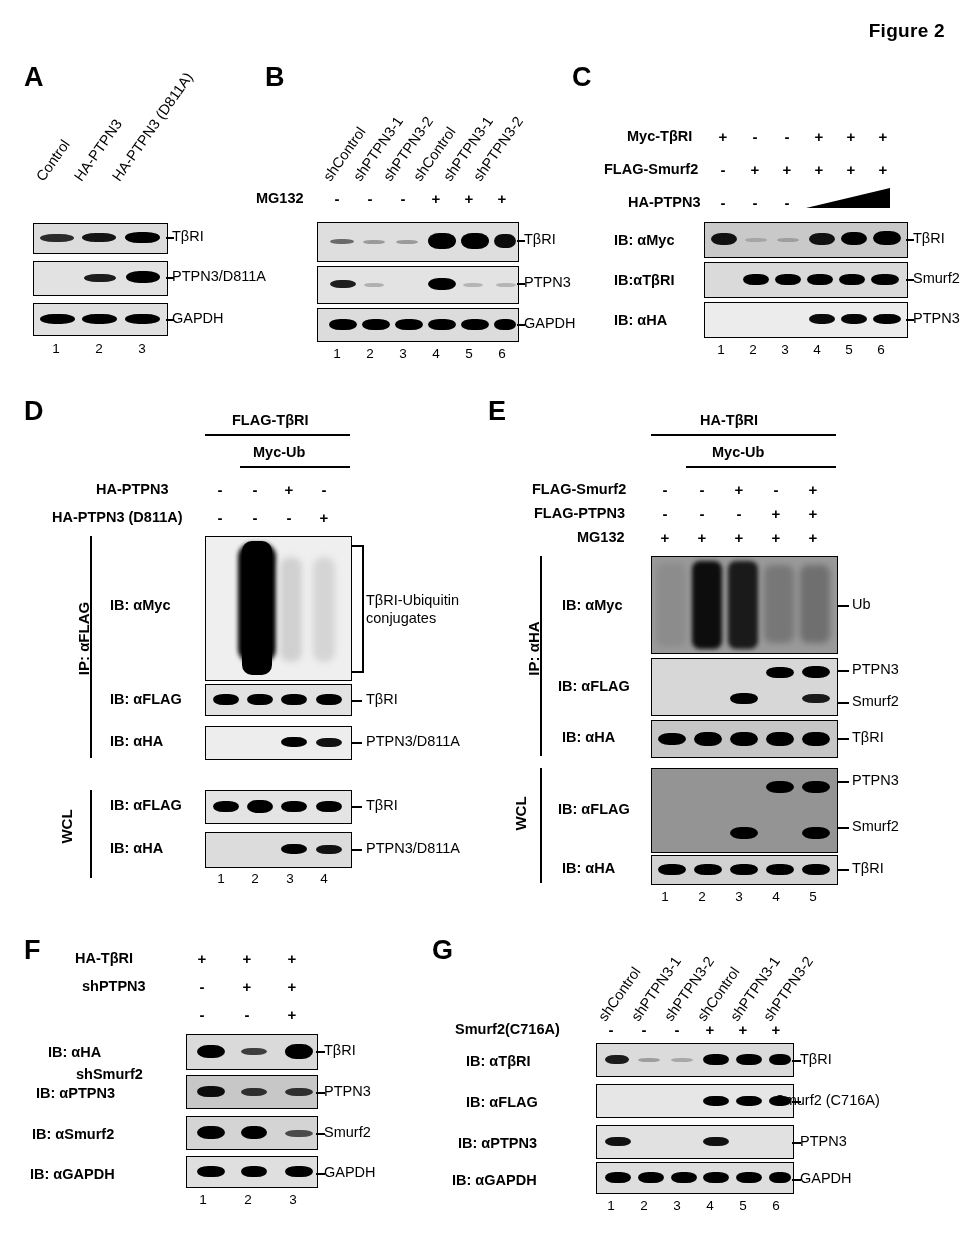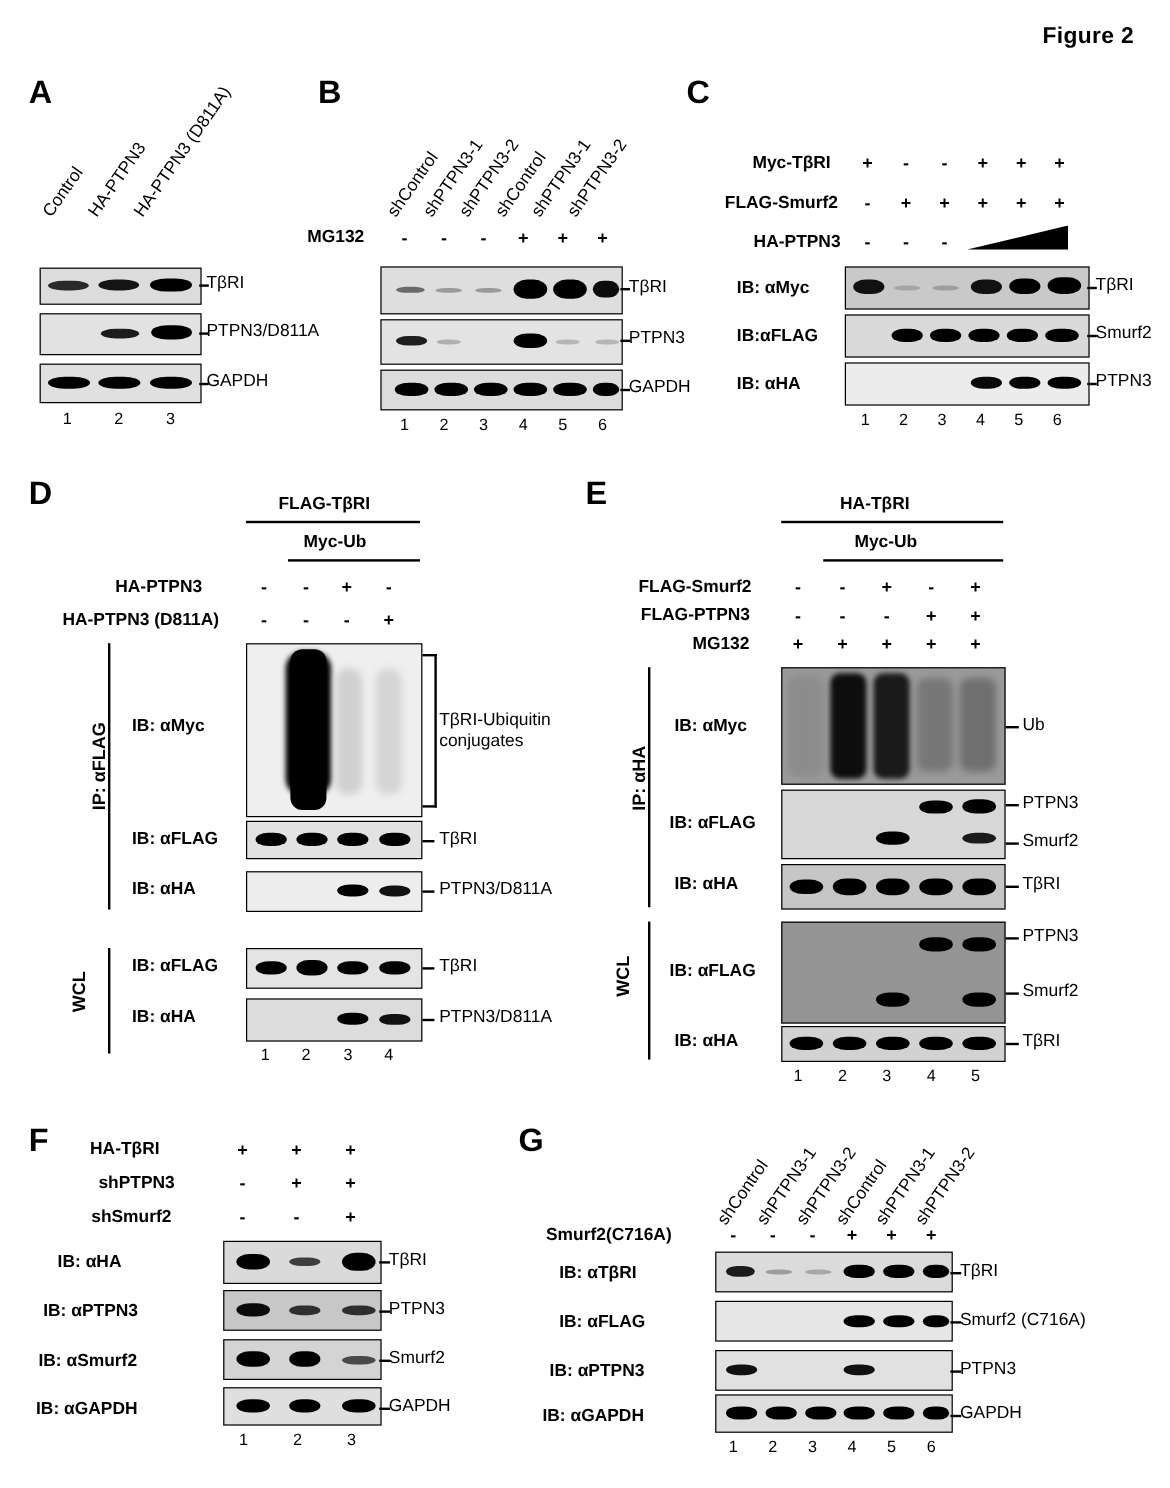--- a/index.html
+++ b/index.html
@@ -145,21 +145,21 @@
   <div class="band" style="left:6px;top:10px;width:26px;height:12px;background:#111;"></div>
   <div class="band" style="left:40px;top:15px;width:22px;height:4px;background:#a5a5a5;"></div>
   <div class="band" style="left:72px;top:15px;width:22px;height:4px;background:#9e9e9e;"></div>
   <div class="band" style="left:104px;top:10px;width:26px;height:12px;background:#111;"></div>
   <div class="band" style="left:136px;top:9px;width:26px;height:13px;background:#000;"></div>
   <div class="band" style="left:168px;top:8px;width:28px;height:14px;background:#000;"></div>
 </div>
 <div class="lbl" style="left:913px;top:230px;">TβRI</div>
 <div class="tick" style="left:906px;top:239px;width:8px;height:2px;"></div>
 
-<div class="lbl b" style="left:614px;top:272px;">IB:αFLAG</div>
+<div class="lbl b" style="left:614px;top:272px;">IB:αTβRI</div>
 <div class="blot" style="left:704px;top:262px;width:202px;height:34px;background:#dadada;">
   <div class="band" style="left:38px;top:11px;width:26px;height:11px;background:#000;"></div>
   <div class="band" style="left:70px;top:11px;width:26px;height:11px;background:#000;"></div>
   <div class="band" style="left:102px;top:11px;width:26px;height:11px;background:#000;"></div>
   <div class="band" style="left:134px;top:11px;width:26px;height:11px;background:#000;"></div>
   <div class="band" style="left:166px;top:11px;width:28px;height:11px;background:#000;"></div>
 </div>
 <div class="lbl" style="left:913px;top:270px;">Smurf2</div>
 <div class="tick" style="left:906px;top:279px;width:8px;height:2px;"></div>
 
@@ -357,21 +357,21 @@
 <div class="lbl b" style="left:75px;top:950px;">HA-TβRI</div>
 <div class="sign" style="left:195px;top:950px;">+</div>
 <div class="sign" style="left:240px;top:950px;">+</div>
 <div class="sign" style="left:285px;top:950px;">+</div>
 
 <div class="lbl b" style="left:82px;top:978px;">shPTPN3</div>
 <div class="sign" style="left:195px;top:978px;">-</div>
 <div class="sign" style="left:240px;top:978px;">+</div>
 <div class="sign" style="left:285px;top:978px;">+</div>
 
-<div class="lbl b" style="left:76px;top:1006px;">shSmurf2</div>
+<div class="lbl b" style="left:76px;top:1066px;">shSmurf2</div>
 <div class="sign" style="left:195px;top:1006px;">-</div>
 <div class="sign" style="left:240px;top:1006px;">-</div>
 <div class="sign" style="left:285px;top:1006px;">+</div>
 
 <div class="lbl b" style="left:48px;top:1044px;">IB: αHA</div>
 <div class="blot" style="left:186px;top:1034px;width:130px;height:34px;background:#dadada;">
   <div class="band" style="left:10px;top:10px;width:28px;height:13px;background:#000;"></div>
   <div class="band" style="left:54px;top:13px;width:26px;height:7px;background:#3e3e3e;"></div>
   <div class="band" style="left:98px;top:9px;width:28px;height:15px;background:#000;"></div>
 </div>
@@ -437,21 +437,21 @@
 </div>
 <div class="lbl" style="left:800px;top:1051px;">TβRI</div>
 <div class="tick" style="left:792px;top:1060px;width:9px;height:2px;"></div>
 
 <div class="lbl b" style="left:466px;top:1094px;">IB: αFLAG</div>
 <div class="blot" style="left:596px;top:1084px;width:196px;height:32px;background:#e6e6e6;">
   <div class="band" style="left:106px;top:11px;width:26px;height:10px;background:#000;"></div>
   <div class="band" style="left:139px;top:11px;width:26px;height:10px;background:#000;"></div>
   <div class="band" style="left:172px;top:11px;width:22px;height:10px;background:#000;"></div>
 </div>
-<div class="lbl" style="left:800px;top:1092px;">Smurf2 (C716A)</div>
+<div class="lbl" style="left:775px;top:1092px;">Smurf2 (C716A)</div>
 <div class="tick" style="left:792px;top:1101px;width:9px;height:2px;"></div>
 
 <div class="lbl b" style="left:458px;top:1135px;">IB: αPTPN3</div>
 <div class="blot" style="left:596px;top:1125px;width:196px;height:32px;background:#e1e1e1;">
   <div class="band" style="left:8px;top:11px;width:26px;height:9px;background:#111;"></div>
   <div class="band" style="left:106px;top:11px;width:26px;height:9px;background:#111;"></div>
 </div>
 <div class="lbl" style="left:800px;top:1133px;">PTPN3</div>
 <div class="tick" style="left:792px;top:1142px;width:9px;height:2px;"></div>
 

